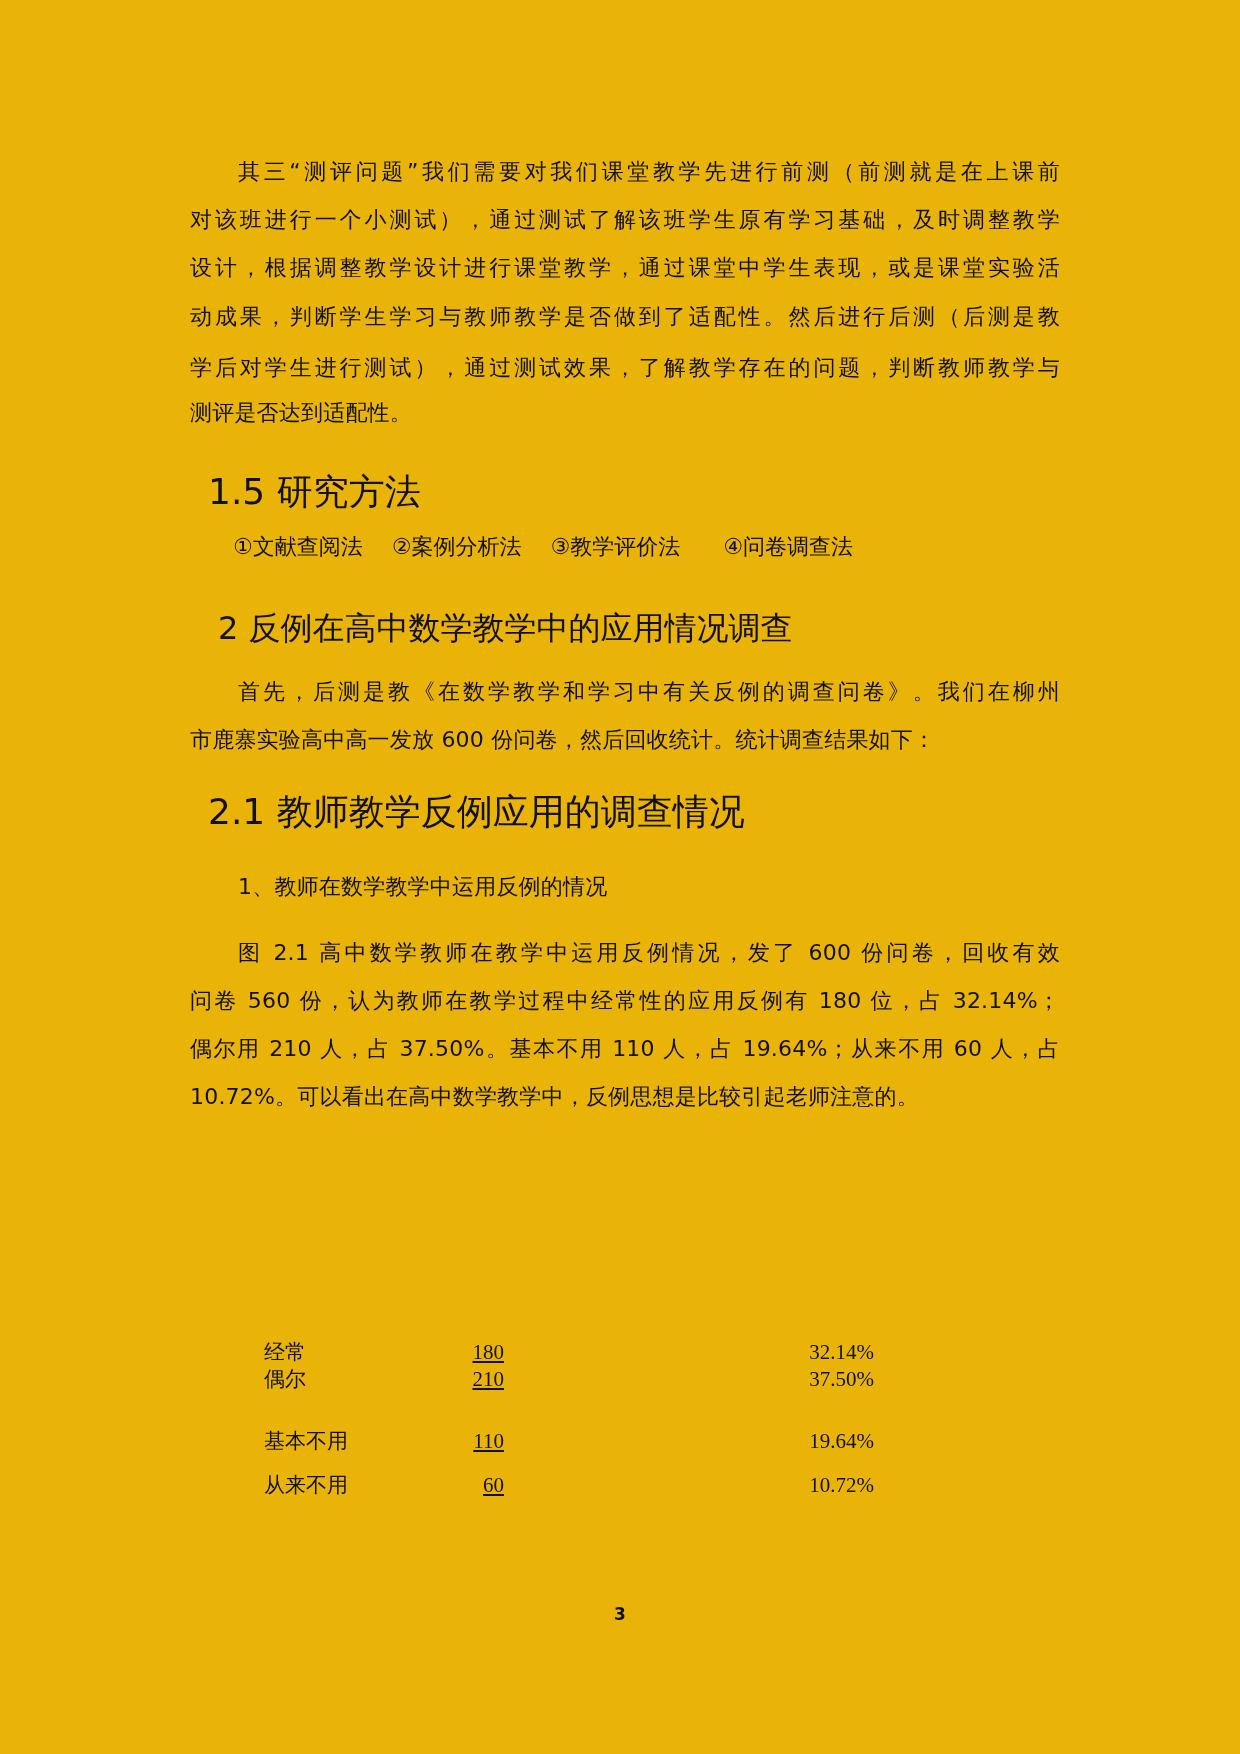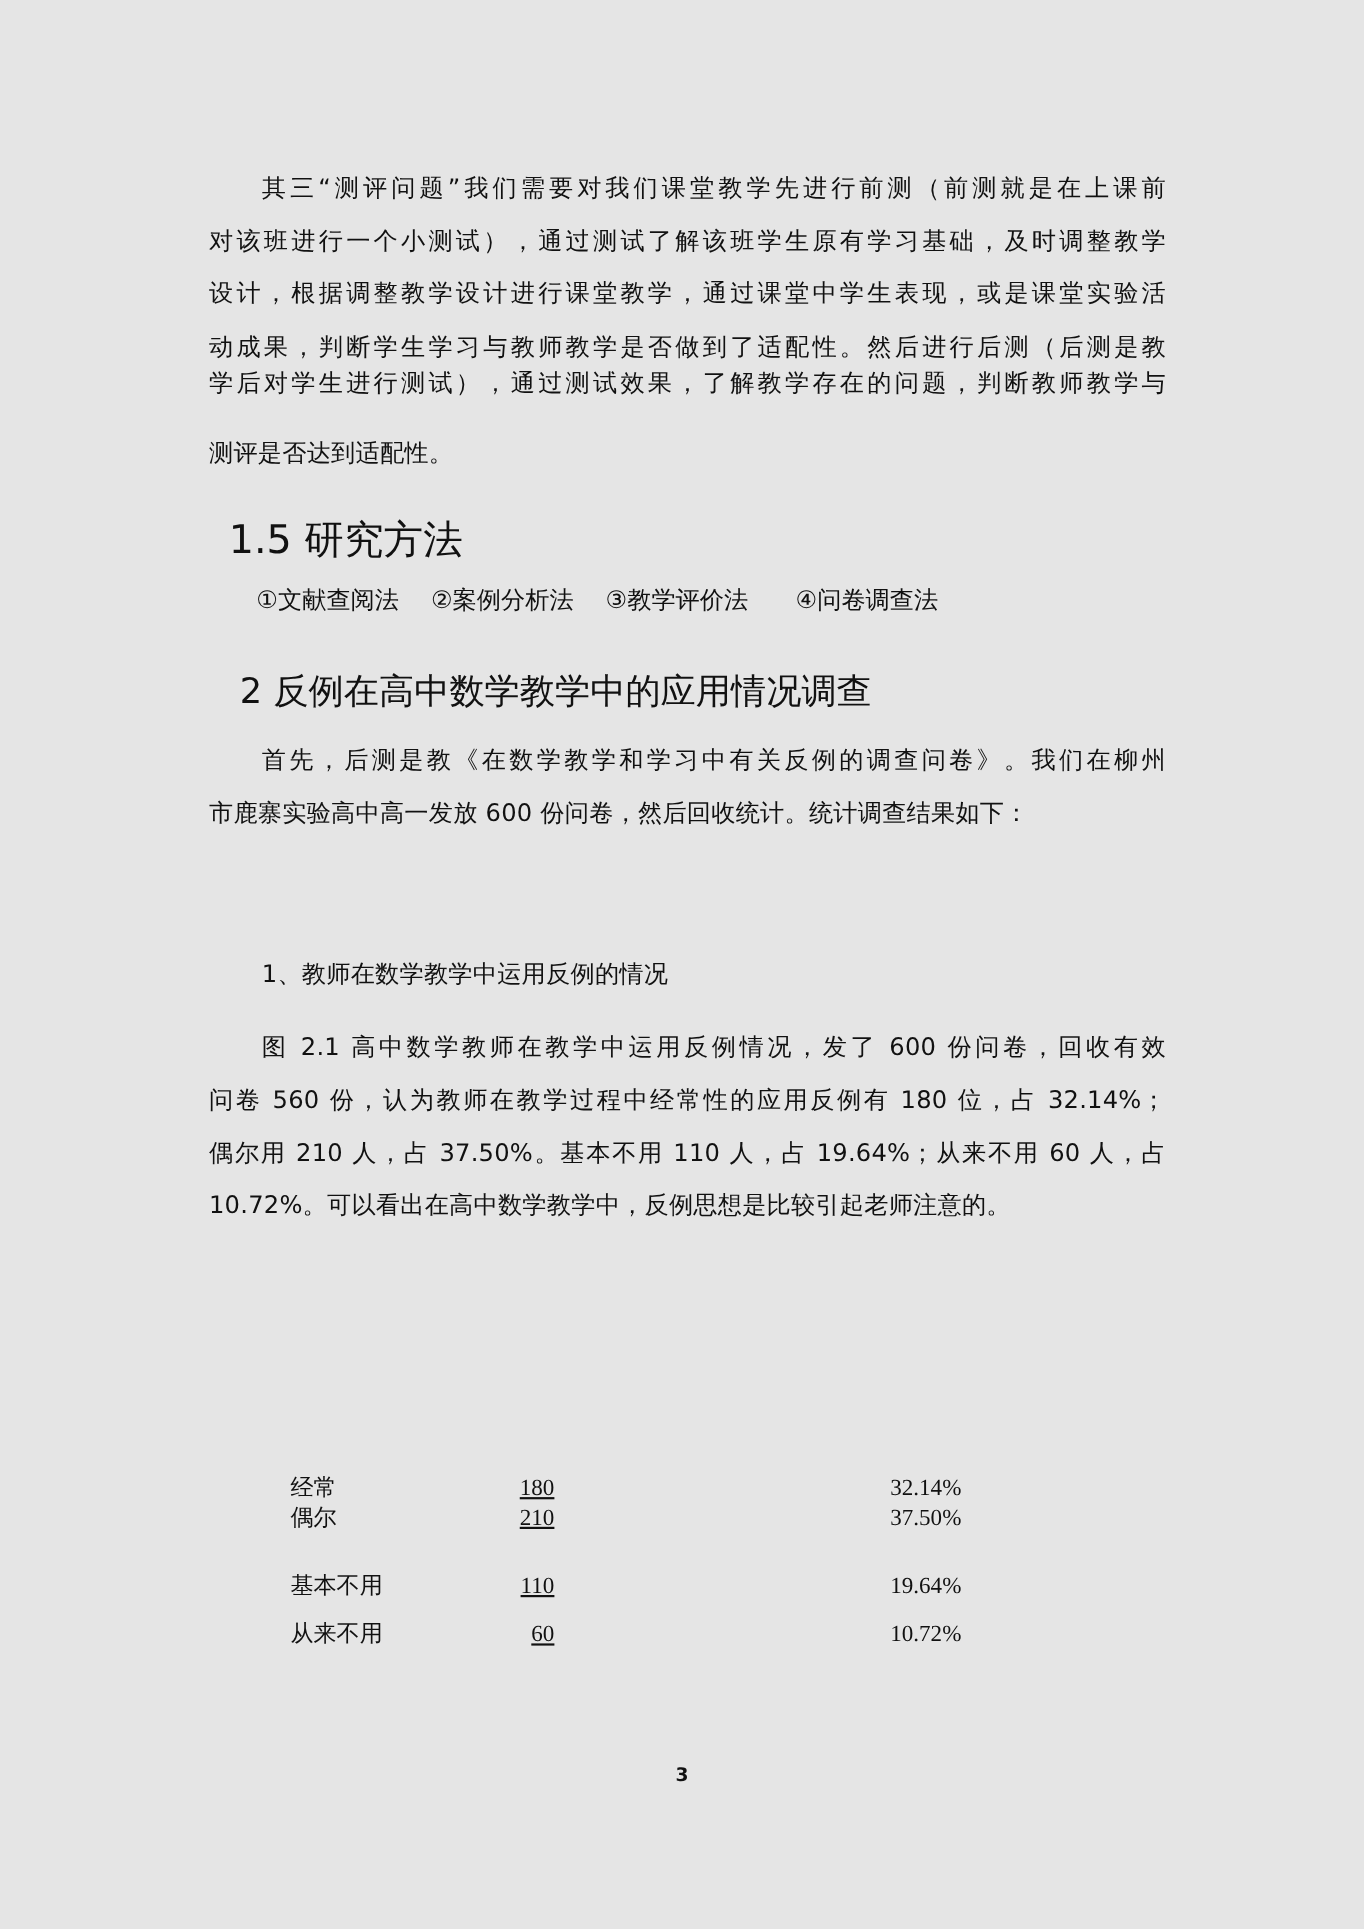--- a/index.html
+++ b/index.html
@@ -1,18 +1,18 @@
 <!DOCTYPE html>
 <html><head>
 <meta charset="utf-8">
 <style>
   html, body { margin: 0; padding: 0; background: #ffffff; }
   body { width: 1240px; height: 1754px; position: relative; overflow: hidden;
          font-family: "DejaVu Sans", "Liberation Sans", sans-serif; color: #111; }
-  .page { position: absolute; left: 0; top: 0; width: 1240px; height: 1754px; background: #e5e5e5; }
+  .page { position: absolute; left: 0; top: 0; width: 1240px; height: 1754px; background: #eab308; }
   .line { position: absolute; left: 190px; width: 870px; font-size: 22px; line-height: 30px;
           white-space: nowrap; letter-spacing: 0.2px; }
   .justify { text-align: justify; text-align-last: justify; }
   .indent { left: 238px; width: 822px; }
   .h2 { position: absolute; left: 208px; font-size: 36px; line-height: 36px; white-space: nowrap; }
   .h1 { position: absolute; left: 190px; font-size: 32px; line-height: 40px; white-space: nowrap; margin-left: 28px; }
   .methods { position: absolute; left: 233px; font-size: 22px; line-height: 30px; white-space: nowrap; }
   .methods span { margin-right: 22px; }
   .caption { position: absolute; left: 0; width: 1240px; text-align: center; font-size: 22px; line-height: 30px; }
   .trow { position: absolute; left: 0; width: 1132px; height: 30px; font-size: 21px; line-height: 30px; }
@@ -24,40 +24,41 @@
 </head>
 <body>
 
 <div class="page">
 
   <div>
     <div class="line indent justify" style="top:157px">其三“测评问题”我们需要对我们课堂教学先进行前测（前测就是在上课前</div>
     <div class="line justify" style="top:205px">对该班进行一个小测试），通过测试了解该班学生原有学习基础，及时调整教学</div>
     <div class="line justify" style="top:253px">设计，根据调整教学设计进行课堂教学，通过课堂中学生表现，或是课堂实验活</div>
     <div class="line justify" style="top:302px">动成果，判断学生学习与教师教学是否做到了适配性。然后进行后测（后测是教</div>
-    <div class="line justify" style="top:334px">学后对学生进行测试），通过测试效果，了解教学存在的问题，判断教师教学与</div>
+    <div class="line justify" style="top:353px">学后对学生进行测试），通过测试效果，了解教学存在的问题，判断教师教学与</div>
     <div class="line" style="top:398px">测评是否达到适配性。</div>
   </div>
 
   <div class="h2" style="top:474px">1.5 研究方法</div>
 
   <div class="methods" style="top:532px">
     <span>①文献查阅法</span>
     <span>②案例分析法</span>
     <span>③教学评价法</span>
     <span style="margin-left:14px">④问卷调查法</span>
   </div>
 
   <div class="h1" style="top:608px">2  反例在高中数学教学中的应用情况调查</div>
 
   <div>
     <div class="line indent justify" style="top:677px">首先，后测是教《在数学教学和学习中有关反例的调查问卷》。我们在柳州</div>
     <div class="line" style="top:725px">市鹿寨实验高中高一发放  600  份问卷，然后回收统计。统计调查结果如下：</div>
   </div>
 
+  <div class="h2" style="top:794px">2.1 教师教学反例应用的调查情况</div>
 
   <div class="line indent" style="top:872px">1、教师在数学教学中运用反例的情况</div>
 
   <div>
     <div class="line indent justify" style="top:938px">图  2.1  高中数学教师在教学中运用反例情况，发了  600  份问卷，回收有效</div>
     <div class="line justify" style="top:986px">问卷  560  份，认为教师在教学过程中经常性的应用反例有  180  位，占  32.14%；</div>
     <div class="line justify" style="top:1034px">偶尔用 210 人，占 37.50%。基本不用 110 人，占 19.64%；从来不用 60 人，占</div>
     <div class="line" style="top:1082px">10.72%。可以看出在高中数学教学中，反例思想是比较引起老师注意的。</div>
   </div>
 

